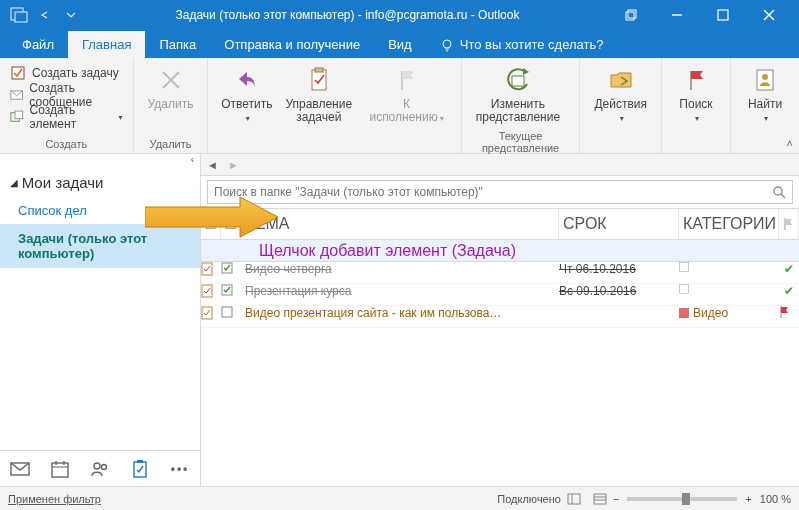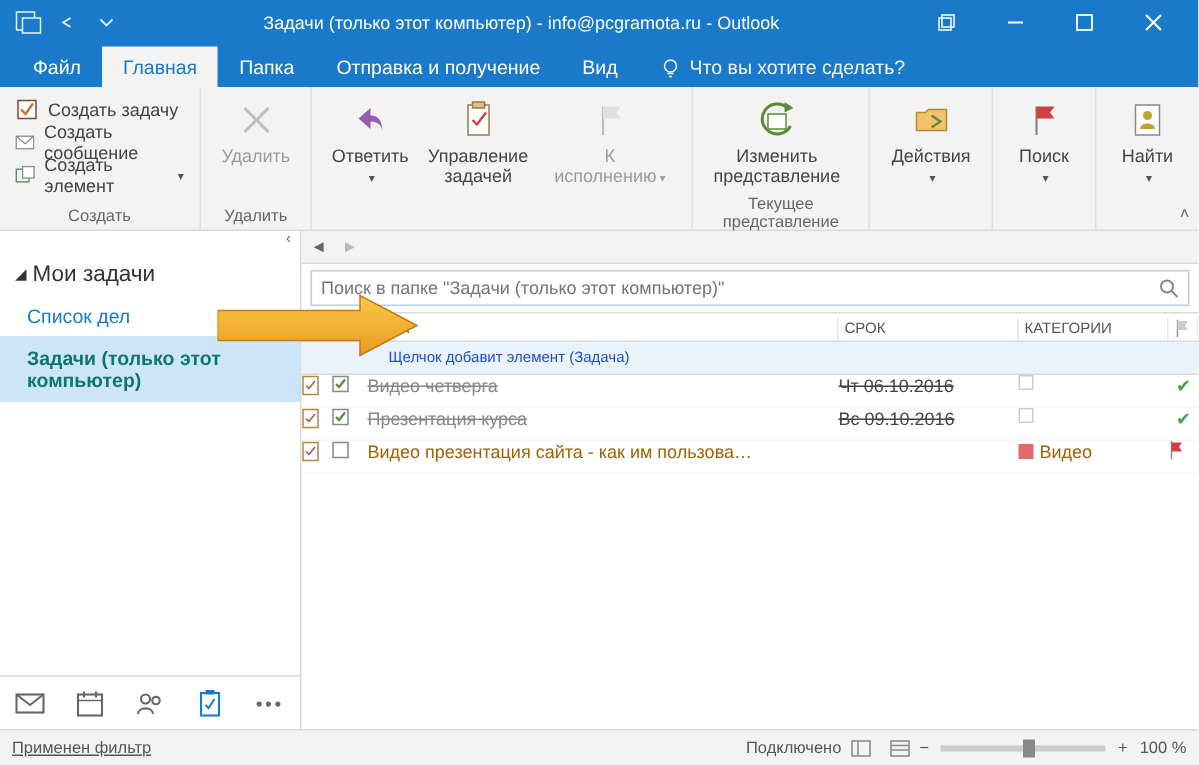--- a/index.html
+++ b/index.html
@@ -43,30 +43,30 @@
 .sideactive { padding: 7px 18px; background: #CDE6F7; color: #0f766e; font-size: 13px; font-weight: 600; }
 .navbar { border-top: 1px solid #DADADA; margin-top: auto; display: flex; align-items: center; height: 36px; }
 .navbtn { flex: 1; display: flex; align-items: center; justify-content: center; height: 100%; color: #666; }
 
 
 .content { flex: 1; display: flex; flex-direction: column; position: relative; }
 .toolbar2 { height: 22px; background: #F3F3F3; border-bottom: 1px solid #DADADA; display: flex; align-items: center; padding: 0 6px; gap: 10px; color: #666; font-size: 11px; }
 .searchwrap { padding: 4px 6px; }
 .searchbox { width: 100%; height: 24px; border: 1px solid #B5CFE3; display: flex; align-items: center; padding: 0 6px; color: #888; font-size: 12px; }
 .searchbox input { border: none; outline: none; flex: 1; font-size: 12px; color: #333; }
-.gridhdr { height: 20px; border-bottom: 1px solid #DADADA; border-top: 1px solid #DADADA; background: #fff; display: flex; font-size: 10px; color: #555; align-items: flex-end; }
+.gridhdr { height: 32px; border-bottom: 1px solid #DADADA; border-top: 1px solid #DADADA; background: #fff; display: flex; font-size: 16px; color: #555; }
 .ghc { border-right: 1px solid #E8E8E8; padding: 2px 4px; display: flex; align-items: center; gap: 3px; }
 .ghc.icon { width: 20px; justify-content: center; }
 .ghc.subject { flex: 1; }
 .ghc.due { width: 120px; }
 .ghc.cat { width: 100px; }
 .ghc.flag { width: 20px; }
 .newrow { height: 22px; background: #EAF3FB; border-bottom: 1px solid #DADADA; display: flex; align-items: center; }
 .newrow .sp { width: 20px; }
-.newrow .txt { flex: 1; padding-left: 18px; color: #1d4ed8; font-size: 10px; }
+.newrow .txt { flex: 1; padding-left: 18px; color: #a21caf; font-size: 16px; }
 .taskrow { height: 22px; display: flex; align-items: flex-start; font-size: 12px; border-bottom: 1px solid #F5F5F5; }
 .taskrow .c1 { width: 20px; text-align: center; }
 .taskrow .c2 { width: 20px; text-align: center; }
 .taskrow .c3 { flex: 1; padding-left: 4px; }
 .taskrow .c4 { width: 120px; color: #444; }
 .taskrow .c5 { width: 100px; display:flex; align-items:center; gap:4px; }
 .taskrow .c6 { width: 20px; text-align: center; }
 .done { text-decoration: line-through; color: #888; }
 .overdue { color: #a16207; }
 .catmark { width: 10px; height: 10px; display: inline-block; }

